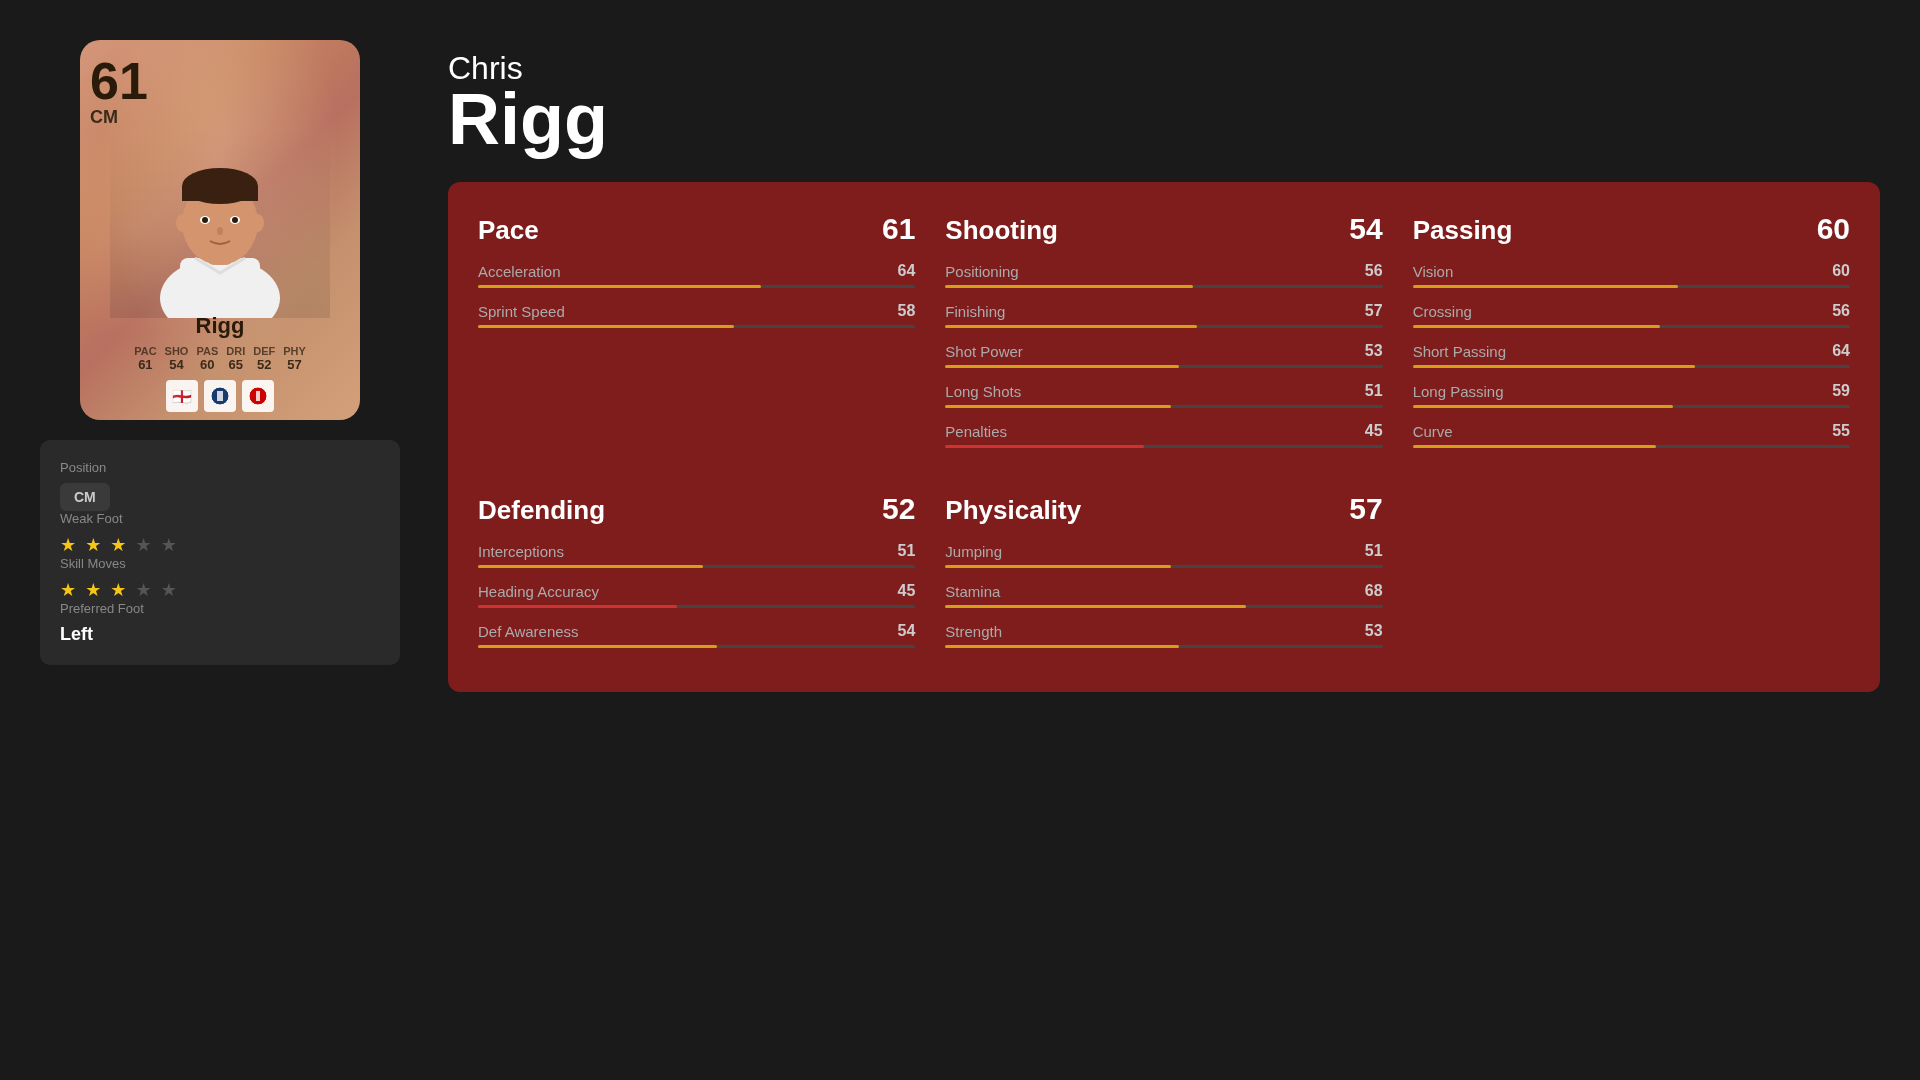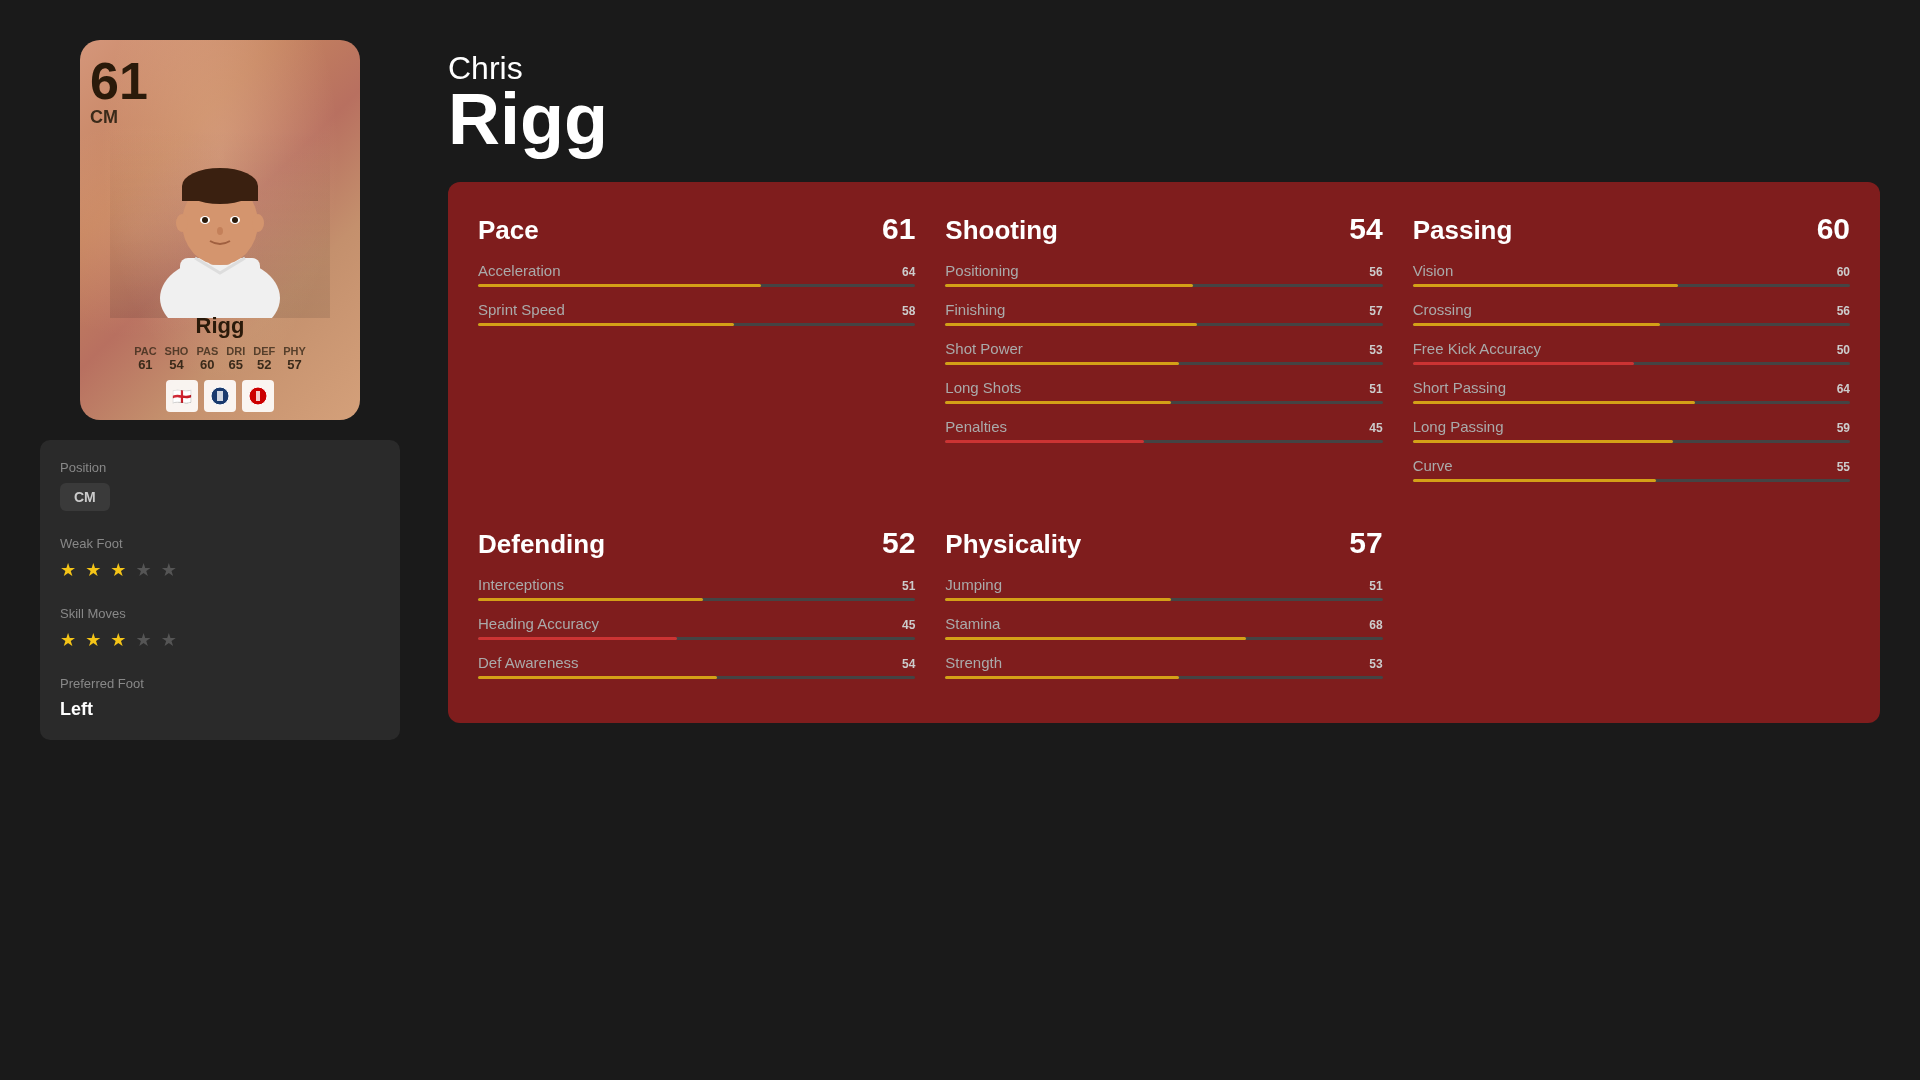--- a/index.html
+++ b/index.html
@@ -142,21 +142,20 @@
       font-size: 16px;
     }
 
     
     .info-panel {
       background: #2a2a2a;
       border-radius: 10px;
       padding: 20px;
       display: flex;
       flex-direction: column;
-      gap: 25px;
     }
 
     .info-section label {
       font-size: 13px;
       color: #888;
       display: block;
       margin-bottom: 8px;
     }
 
     .position-badge {
@@ -258,21 +257,21 @@
       align-items: flex-end;
       margin-bottom: 5px;
     }
 
     .stat-name {
       font-size: 15px;
       color: #aaa;
     }
 
     .stat-value {
-      font-size: 12px;
+      font-size: 16px;
       font-weight: 700;
       color: #ccc;
     }
 
     .stat-bar-bg {
       height: 3px;
       background: #444;
       border-radius: 2px;
       width: 100%;
     }
@@ -510,29 +509,20 @@
         <div class="stat-top">
           <span class="stat-name">Crossing</span>
           <span class="stat-value">56</span>
         </div>
         <div class="stat-bar-bg">
           <div class="stat-bar-fill bar-gold" style="width: 56.56565656565656%"></div>
         </div>
       </div>
           <div class="stat-row">
         <div class="stat-top">
-          <span class="stat-name">Free Kick Accuracy</span>
-          <span class="stat-value">50</span>
-        </div>
-        <div class="stat-bar-bg">
-          <div class="stat-bar-fill bar-red" style="width: 50.505050505050505%"></div>
-        </div>
-      </div>
-          <div class="stat-row">
-        <div class="stat-top">
           <span class="stat-name">Short Passing</span>
           <span class="stat-value">64</span>
         </div>
         <div class="stat-bar-bg">
           <div class="stat-bar-fill bar-gold" style="width: 64.64646464646465%"></div>
         </div>
       </div>
           <div class="stat-row">
         <div class="stat-top">
           <span class="stat-name">Long Passing</span>

